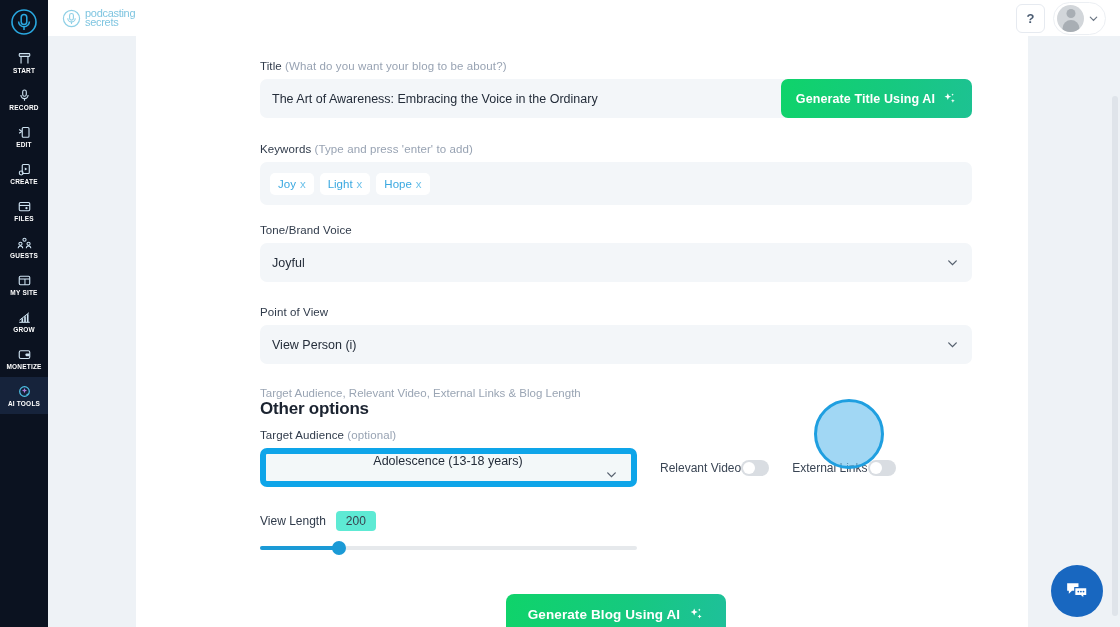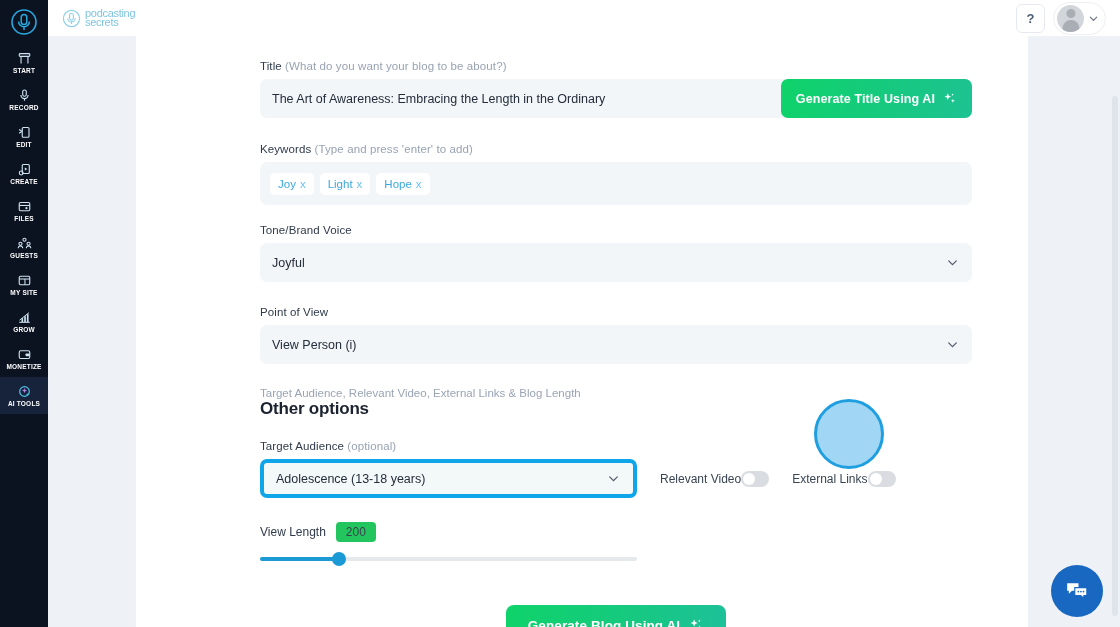--- a/index.html
+++ b/index.html
@@ -127,21 +127,21 @@
   .row2 { display: flex; gap: 24px; flex-direction: column; }
   .col { flex: 1; }
   .select {
     height: 39px; background: #f3f6f9; border-radius: 7px;
     display: flex; align-items: center; padding: 0 13px 0 12px;
     cursor: pointer;
   }
   .select .sv { font-size: 12.5px; color: #242d3a; }
   .select .chev { margin-left: auto; }
   .select.focused {
-    background: #f3f8f9; border: 4px solid #0ea5e9;
+    background: #f3f8f9; border: 6px solid #0ea5e9; flex-direction: column;
   }
 
   #other-title {
     font-size: 17px; font-weight: 700; color: #1b2330;
     letter-spacing: -.2px;
   }
   #other-sub {
     font-size: 11.5px; color: #9aa5b4; margin-top: 6px;
   }
 
@@ -159,21 +159,21 @@
   }
   .toggle .knob {
     position: absolute; left: 2px; top: 2px;
     width: 12px; height: 12px; border-radius: 50%;
     background: #ffffff;
   }
 
   #bloglen-row { display: flex; align-items: center; gap: 10px; }
   #bloglen-label { font-size: 12px; color: #2f3a4a; }
   #bloglen-val {
-    background: #22c55e; border-radius: 4px;
+    background: #5eead4; border-radius: 4px;
     padding: 3px 10px; font-size: 12px; color: #39414e;
   }
   #slider { position: relative; width: 377px; height: 16px; margin-top: 9px; }
   #slider-track {
     position: absolute; left: 0; top: 6px;
     width: 377px; height: 4px; border-radius: 2px; background: #e6e9ec;
   }
   #slider-fill {
     position: absolute; left: 0; top: 6px;
     width: 80px; height: 4px; border-radius: 2px; background: #1b9ad6;
@@ -357,21 +357,21 @@
   <div id="canvas">
     <div id="content-card">
       <div id="form">
 
         <div class="field">
           <label class="flabel">
             <span>Title</span>
             <span class="hint">(What do you want your blog to be about?)</span>
           </label>
           <div class="input-wrap">
-            <span class="input-val">The Art of Awareness: Embracing the Length in the Ordinary</span>
+            <span class="input-val">The Art of Awareness: Embracing the Voice in the Ordinary</span>
             <button id="generate-title-btn">
               <span>Generate Title Using AI</span>
               <svg width="15" height="15" viewBox="0 0 16 16">
                 <path d="M6.2 2.4l1.05 2.55L9.8 6l-2.55 1.05L6.2 9.6 5.15 7.05 2.6 6l2.55-1.05z" fill="#ffffff"></path>
                 <path d="M11.6 8.4l.6 1.45 1.45.6-1.45.6-.6 1.45-.6-1.45-1.45-.6 1.45-.6z" fill="#ffffff"></path>
                 <path d="M11.3 2.6l.4.95.95.4-.95.4-.4.95-.4-.95-.95-.4.95-.4z" fill="#ffffff"></path>
               </svg>
             </button>
           </div>
         </div>
@@ -416,21 +416,21 @@
               </svg>
             </div>
           </div>
         </div>
 
         <div style="margin-top:23px">
           <div id="other-sub">Target Audience, Relevant Video, External Links &amp; Blog Length</div>
           <div id="other-title">Other options</div>
         </div>
 
-        <div id="opts-row" style="margin-top:21px">
+        <div id="opts-row" style="margin-top:10px">
           <div id="ta-col">
             <label class="flabel">
               <span>Target Audience</span>
               <span class="hint">(optional)</span>
             </label>
             <div class="select focused">
               <span class="sv">Adolescence (13-18 years)</span>
               <svg class="chev" width="13" height="13" viewBox="0 0 12 12">
                 <path d="M2.5 4.5L6 8l3.5-3.5" fill="none" stroke="#55606e" stroke-width="1.2" stroke-linecap="round"></path>
               </svg>

